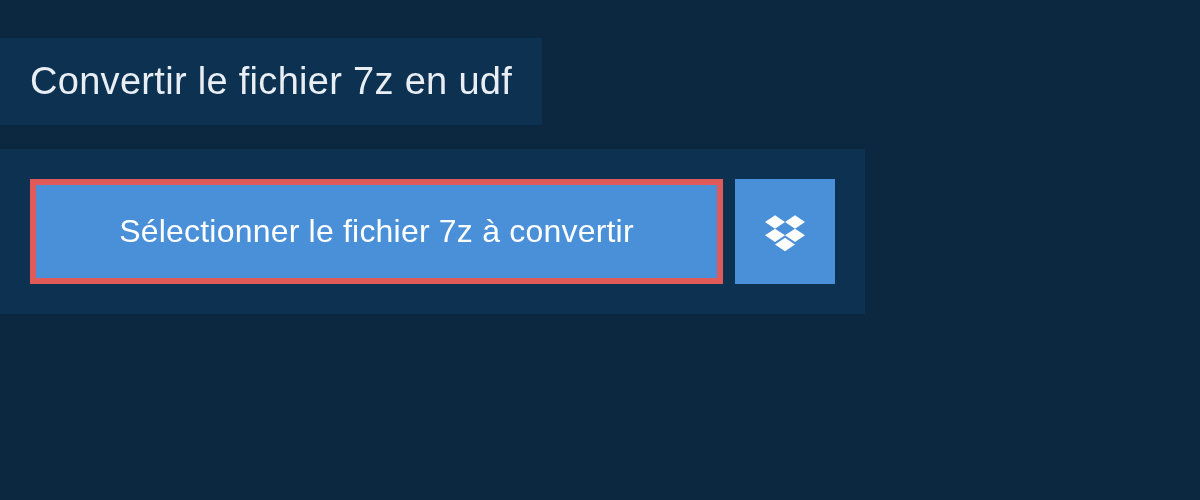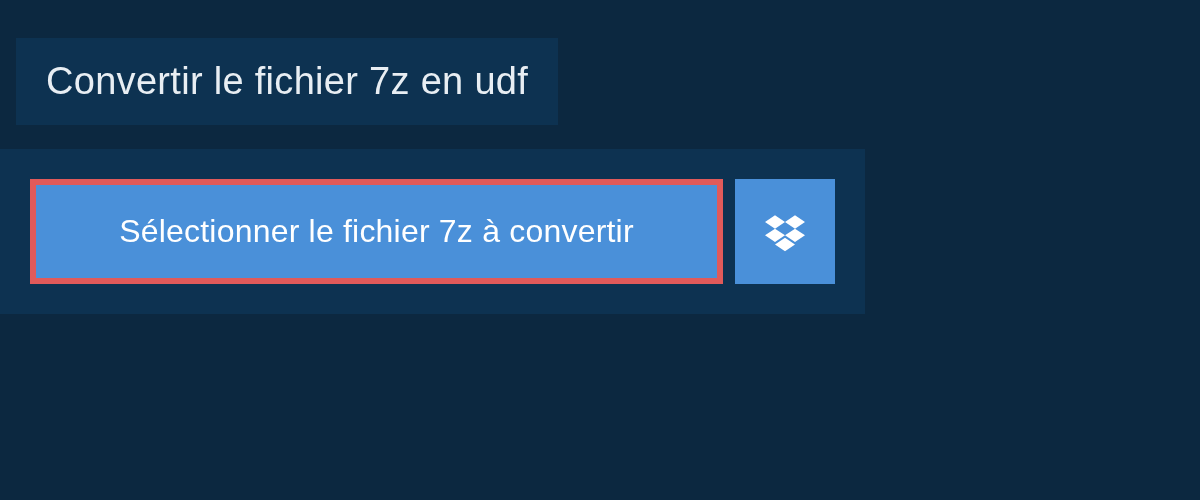--- a/index.html
+++ b/index.html
@@ -12,21 +12,21 @@
       height: 500px;
       background-color: #0c2840;
       font-family: -apple-system, BlinkMacSystemFont, "Segoe UI", Arial, sans-serif;
       overflow: hidden;
     }
     .header-bar {
       display: inline-block;
       background-color: #0d3251;
       padding: 22px 30px;
       margin-top: 38px;
-      margin-left: 16px;
+      margin-left: 0;
     }
     .header-title {
       color: #e8eef3;
       font-size: 38px;
       font-weight: 400;
       letter-spacing: 0.3px;
     }
     .panel {
       background-color: #0d3251;
       margin-top: 24px;

